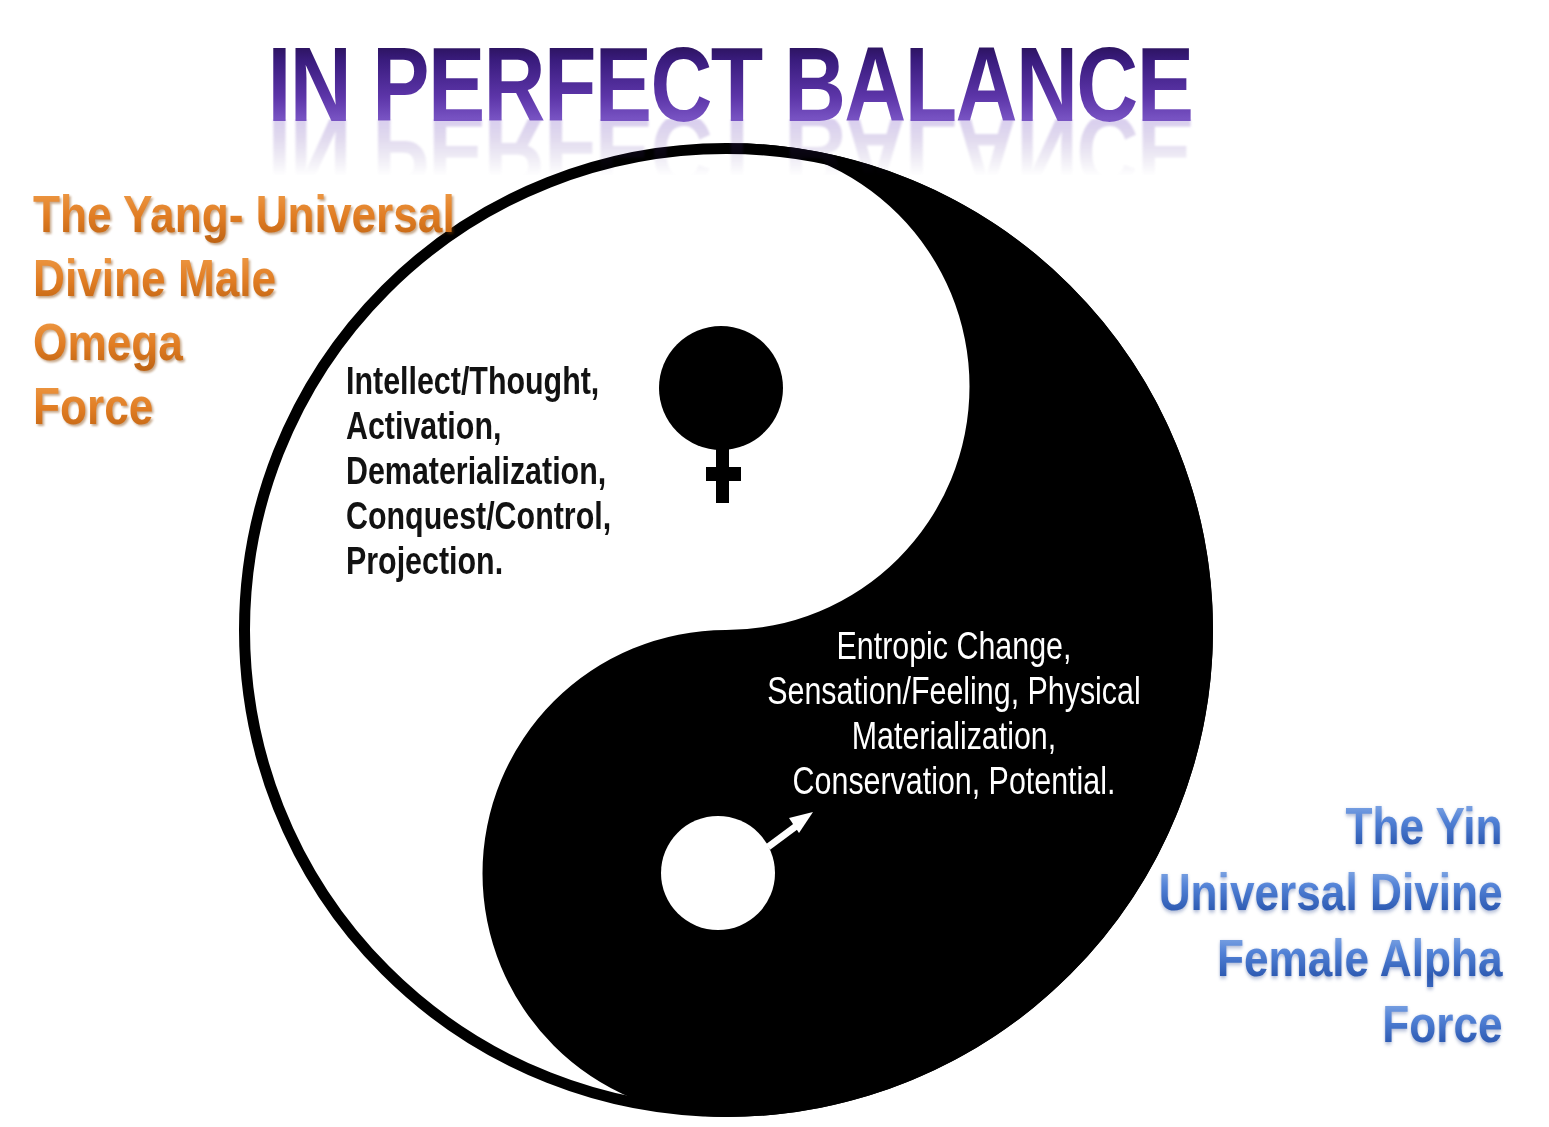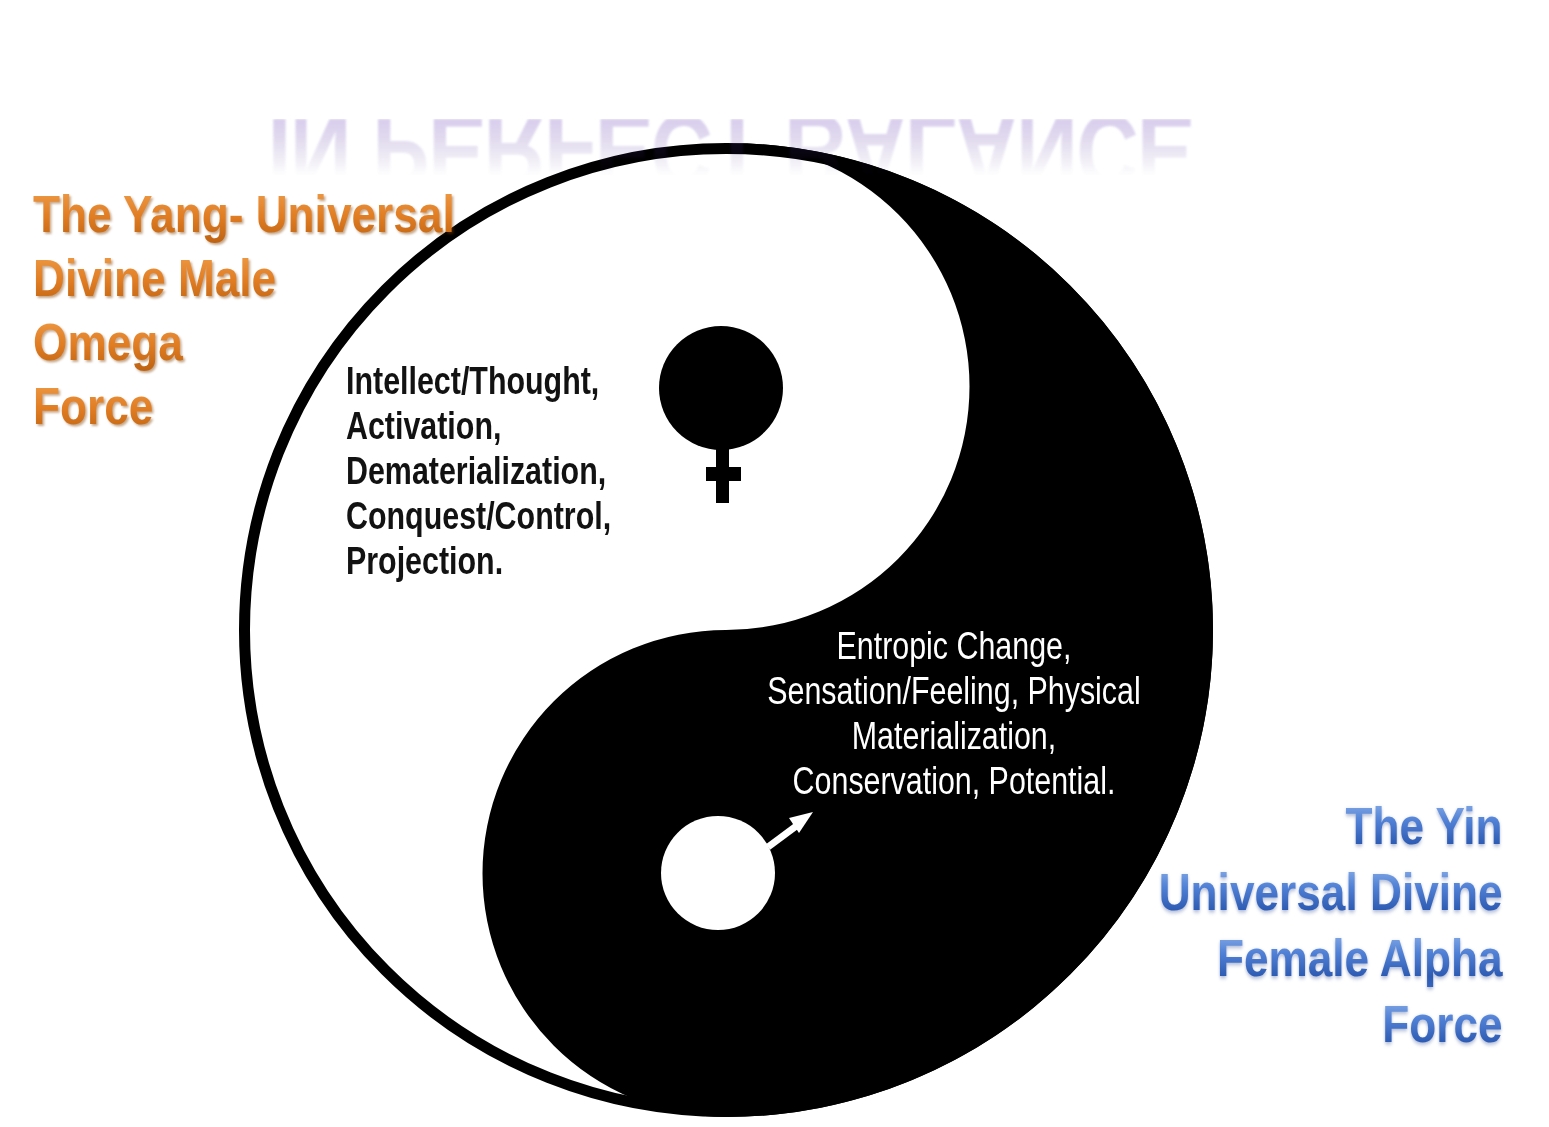--- a/index.html
+++ b/index.html
@@ -88,20 +88,23 @@
       <rect x="706" y="467" width="35" height="14"></rect>
     </g>
 
     <g>
       <circle cx="718" cy="873" r="57" fill="#ffffff"></circle>
       <line x1="768" y1="847" x2="799" y2="824" stroke="#ffffff" stroke-width="7"></line>
       <polygon points="813,812 799,833 789,818" fill="#ffffff"></polygon>
     </g>
   </svg>
 
+  <div class="title-wrap">
+    <span class="title-text">IN PERFECT BALANCE</span>
+  </div>
   <div class="title-reflect" aria-hidden="true">
     <div class="inner">
       <span class="title-text">IN PERFECT BALANCE</span>
     </div>
   </div>
 
   <div class="yang-label">
     <div>The Yang- Universal</div>
     <div>Divine Male</div>
     <div>Omega</div>

